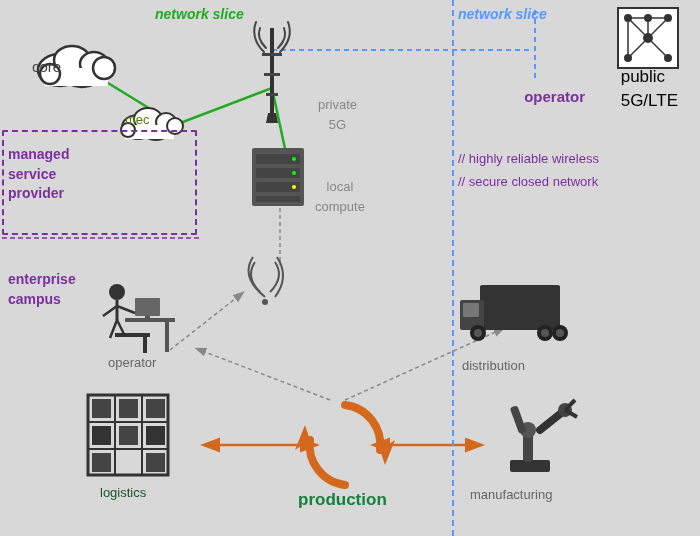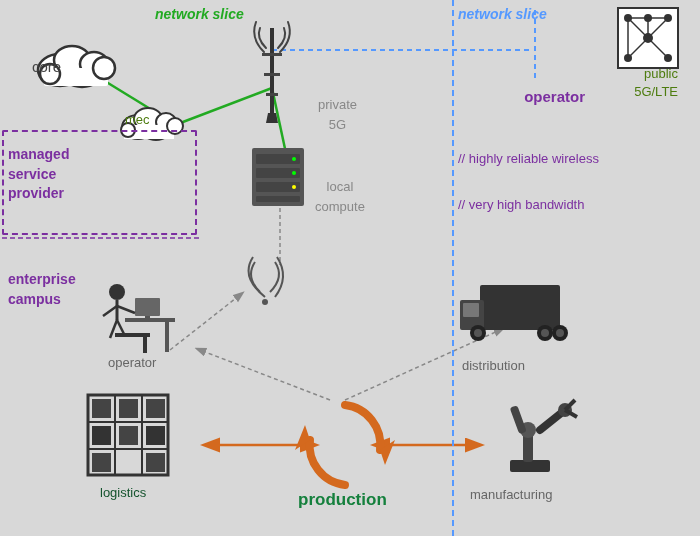--- a/index.html
+++ b/index.html
@@ -267,27 +267,27 @@
 
 <div style="position:absolute;top:155px;left:315px;font-size:13px;color:#888;text-align:center;line-height:1.5;margin-top:22px;">
   local<br>compute
 </div>
 
 <div class="txt-ns-left">network slice</div>
 <div class="txt-ns-right">network slice</div>
 
 <div class="txt-operator-right">operator</div>
 
-<div style="position:absolute;top:65px;right:22px;font-size:13px;color:#4d7c0f;text-align:right;line-height:1.4;">
+<div style="position:absolute;top:65px;right:22px;font-size:17px;color:#000000;text-align:left;line-height:1.4;">
   public<br>5G/LTE
 </div>
 
 <div style="position:absolute;top:148px;left:458px;font-size:13px;color:#7b2fa0;line-height:1.75;">
   <span>// highly reliable wireless</span><br>
+  <span>// secure closed network</span><br>
   <br>
-  <span>// very high bandwidth</span><br>
 </div>
 
 <div class="txt-operator-label">operator</div>
 <div class="txt-distribution">distribution</div>
 <div class="txt-logistics">logistics</div>
 <div class="txt-production">production</div>
 <div class="txt-manufacturing">manufacturing</div>
 
 </body></html>

